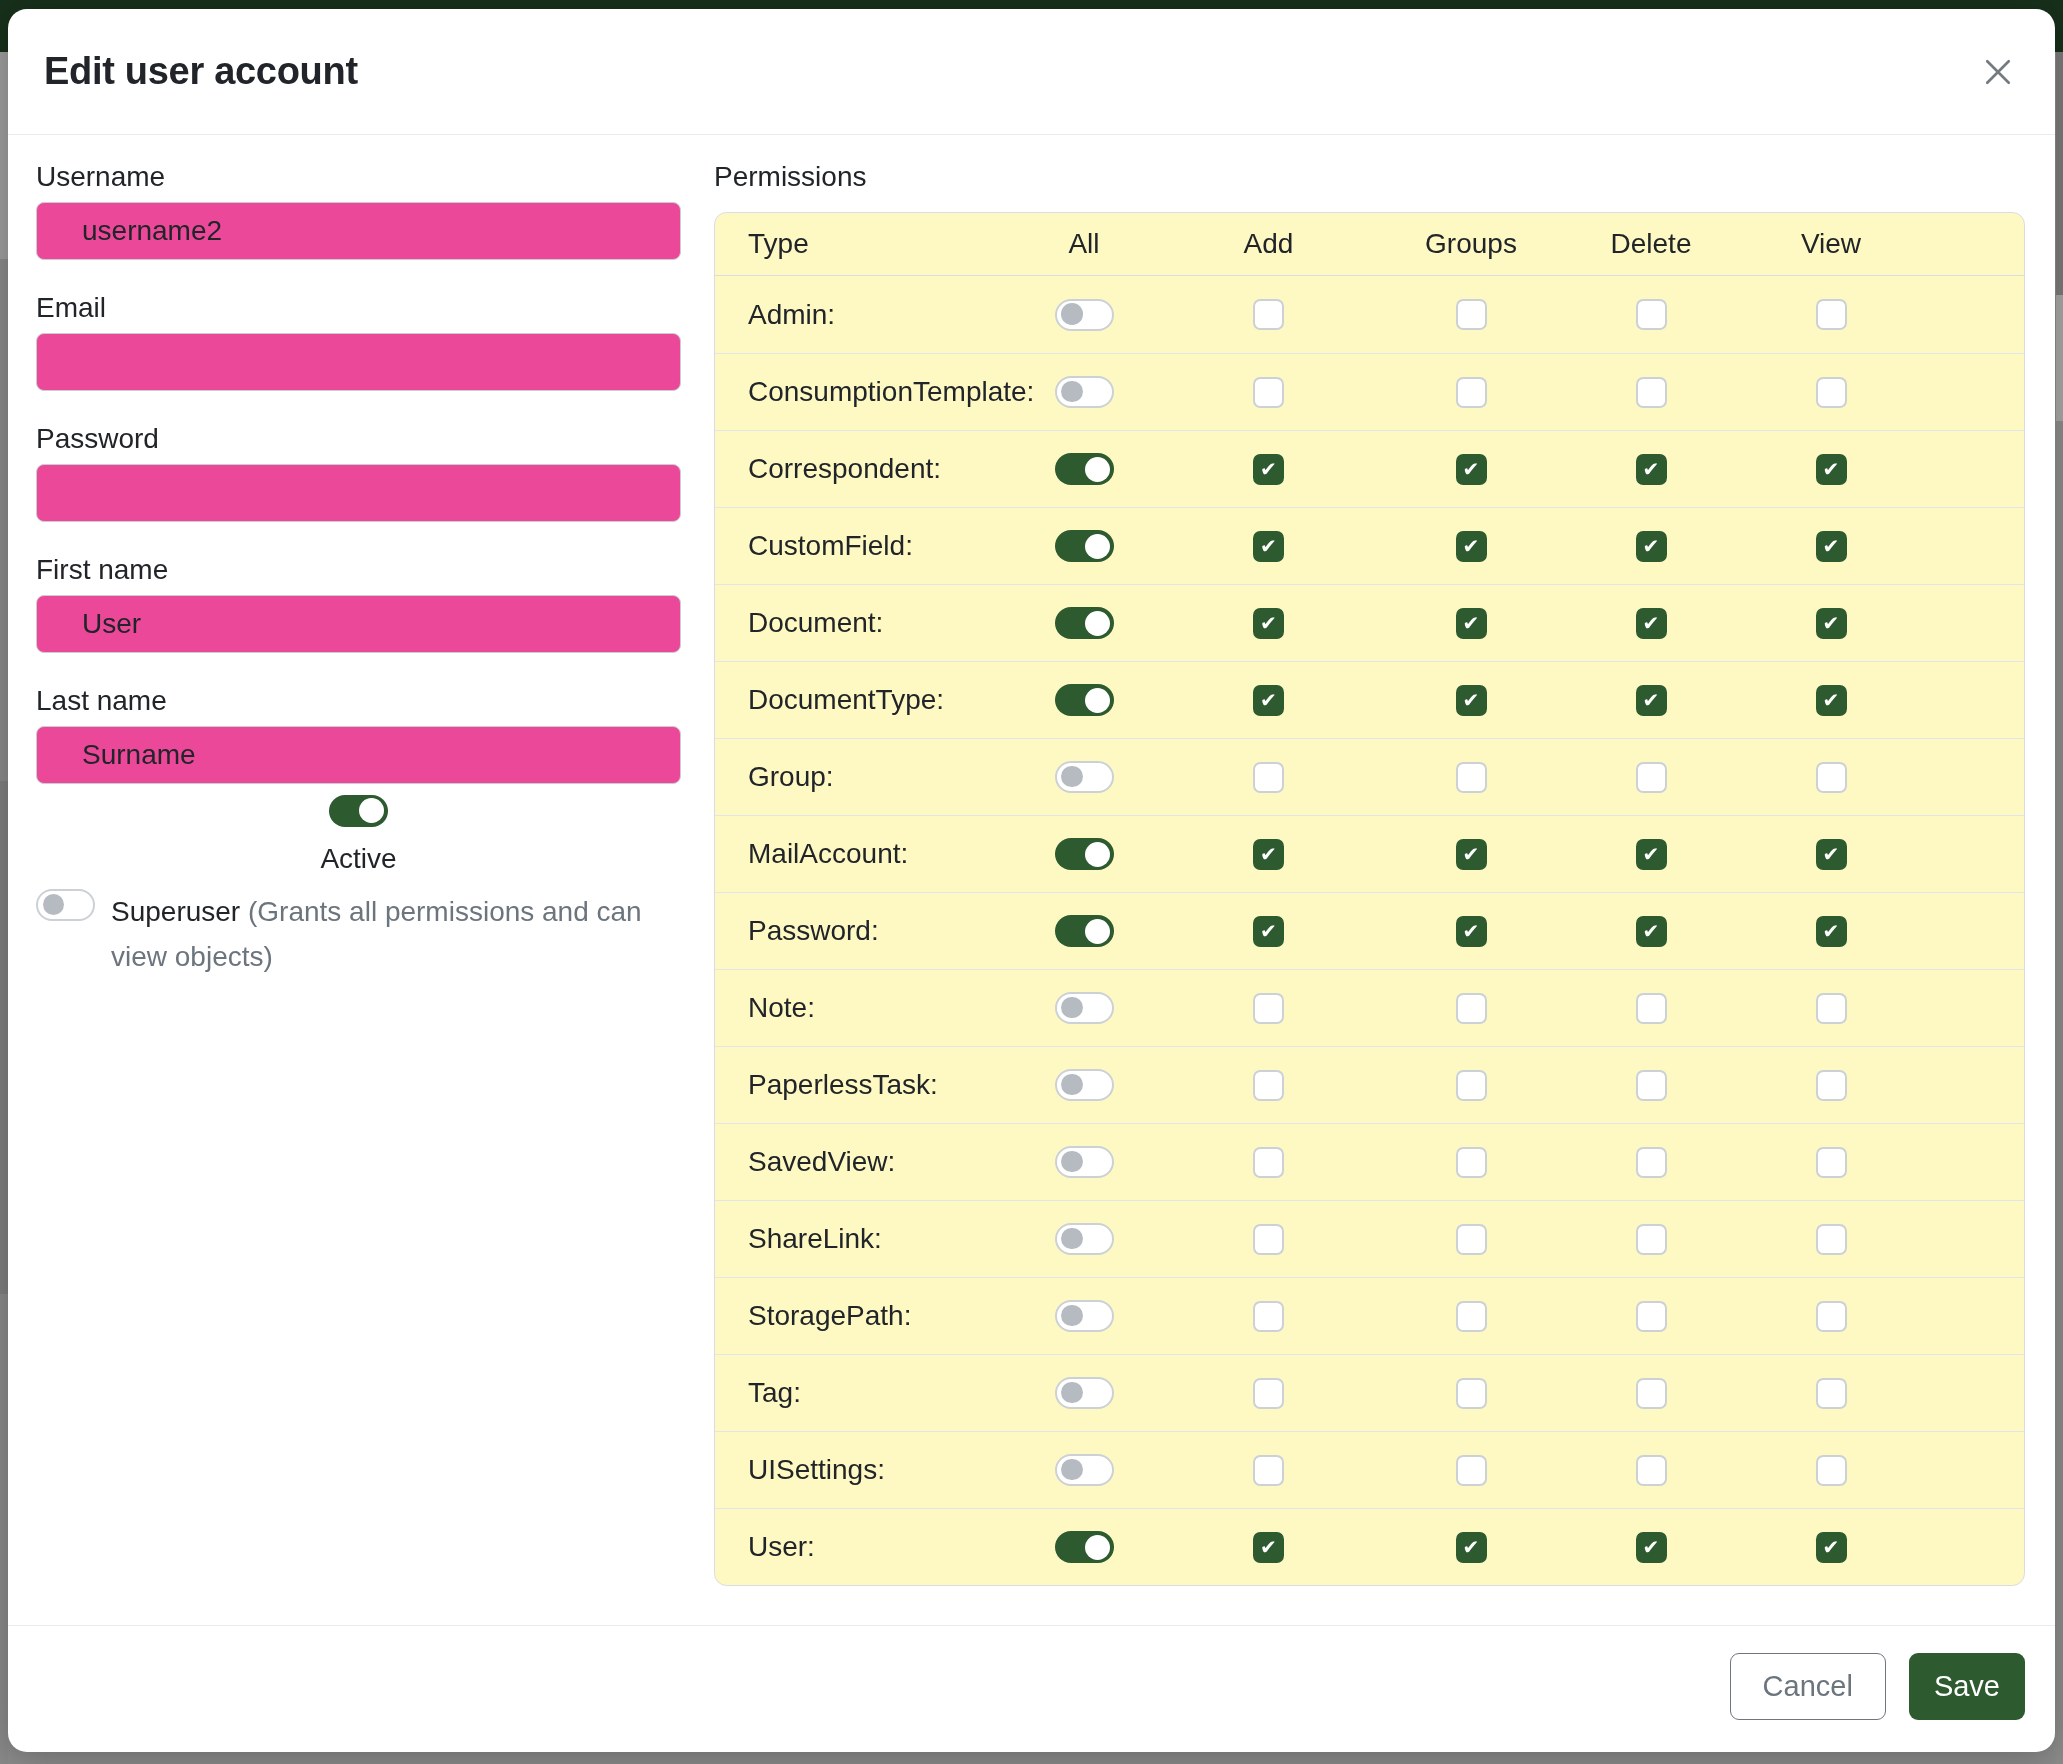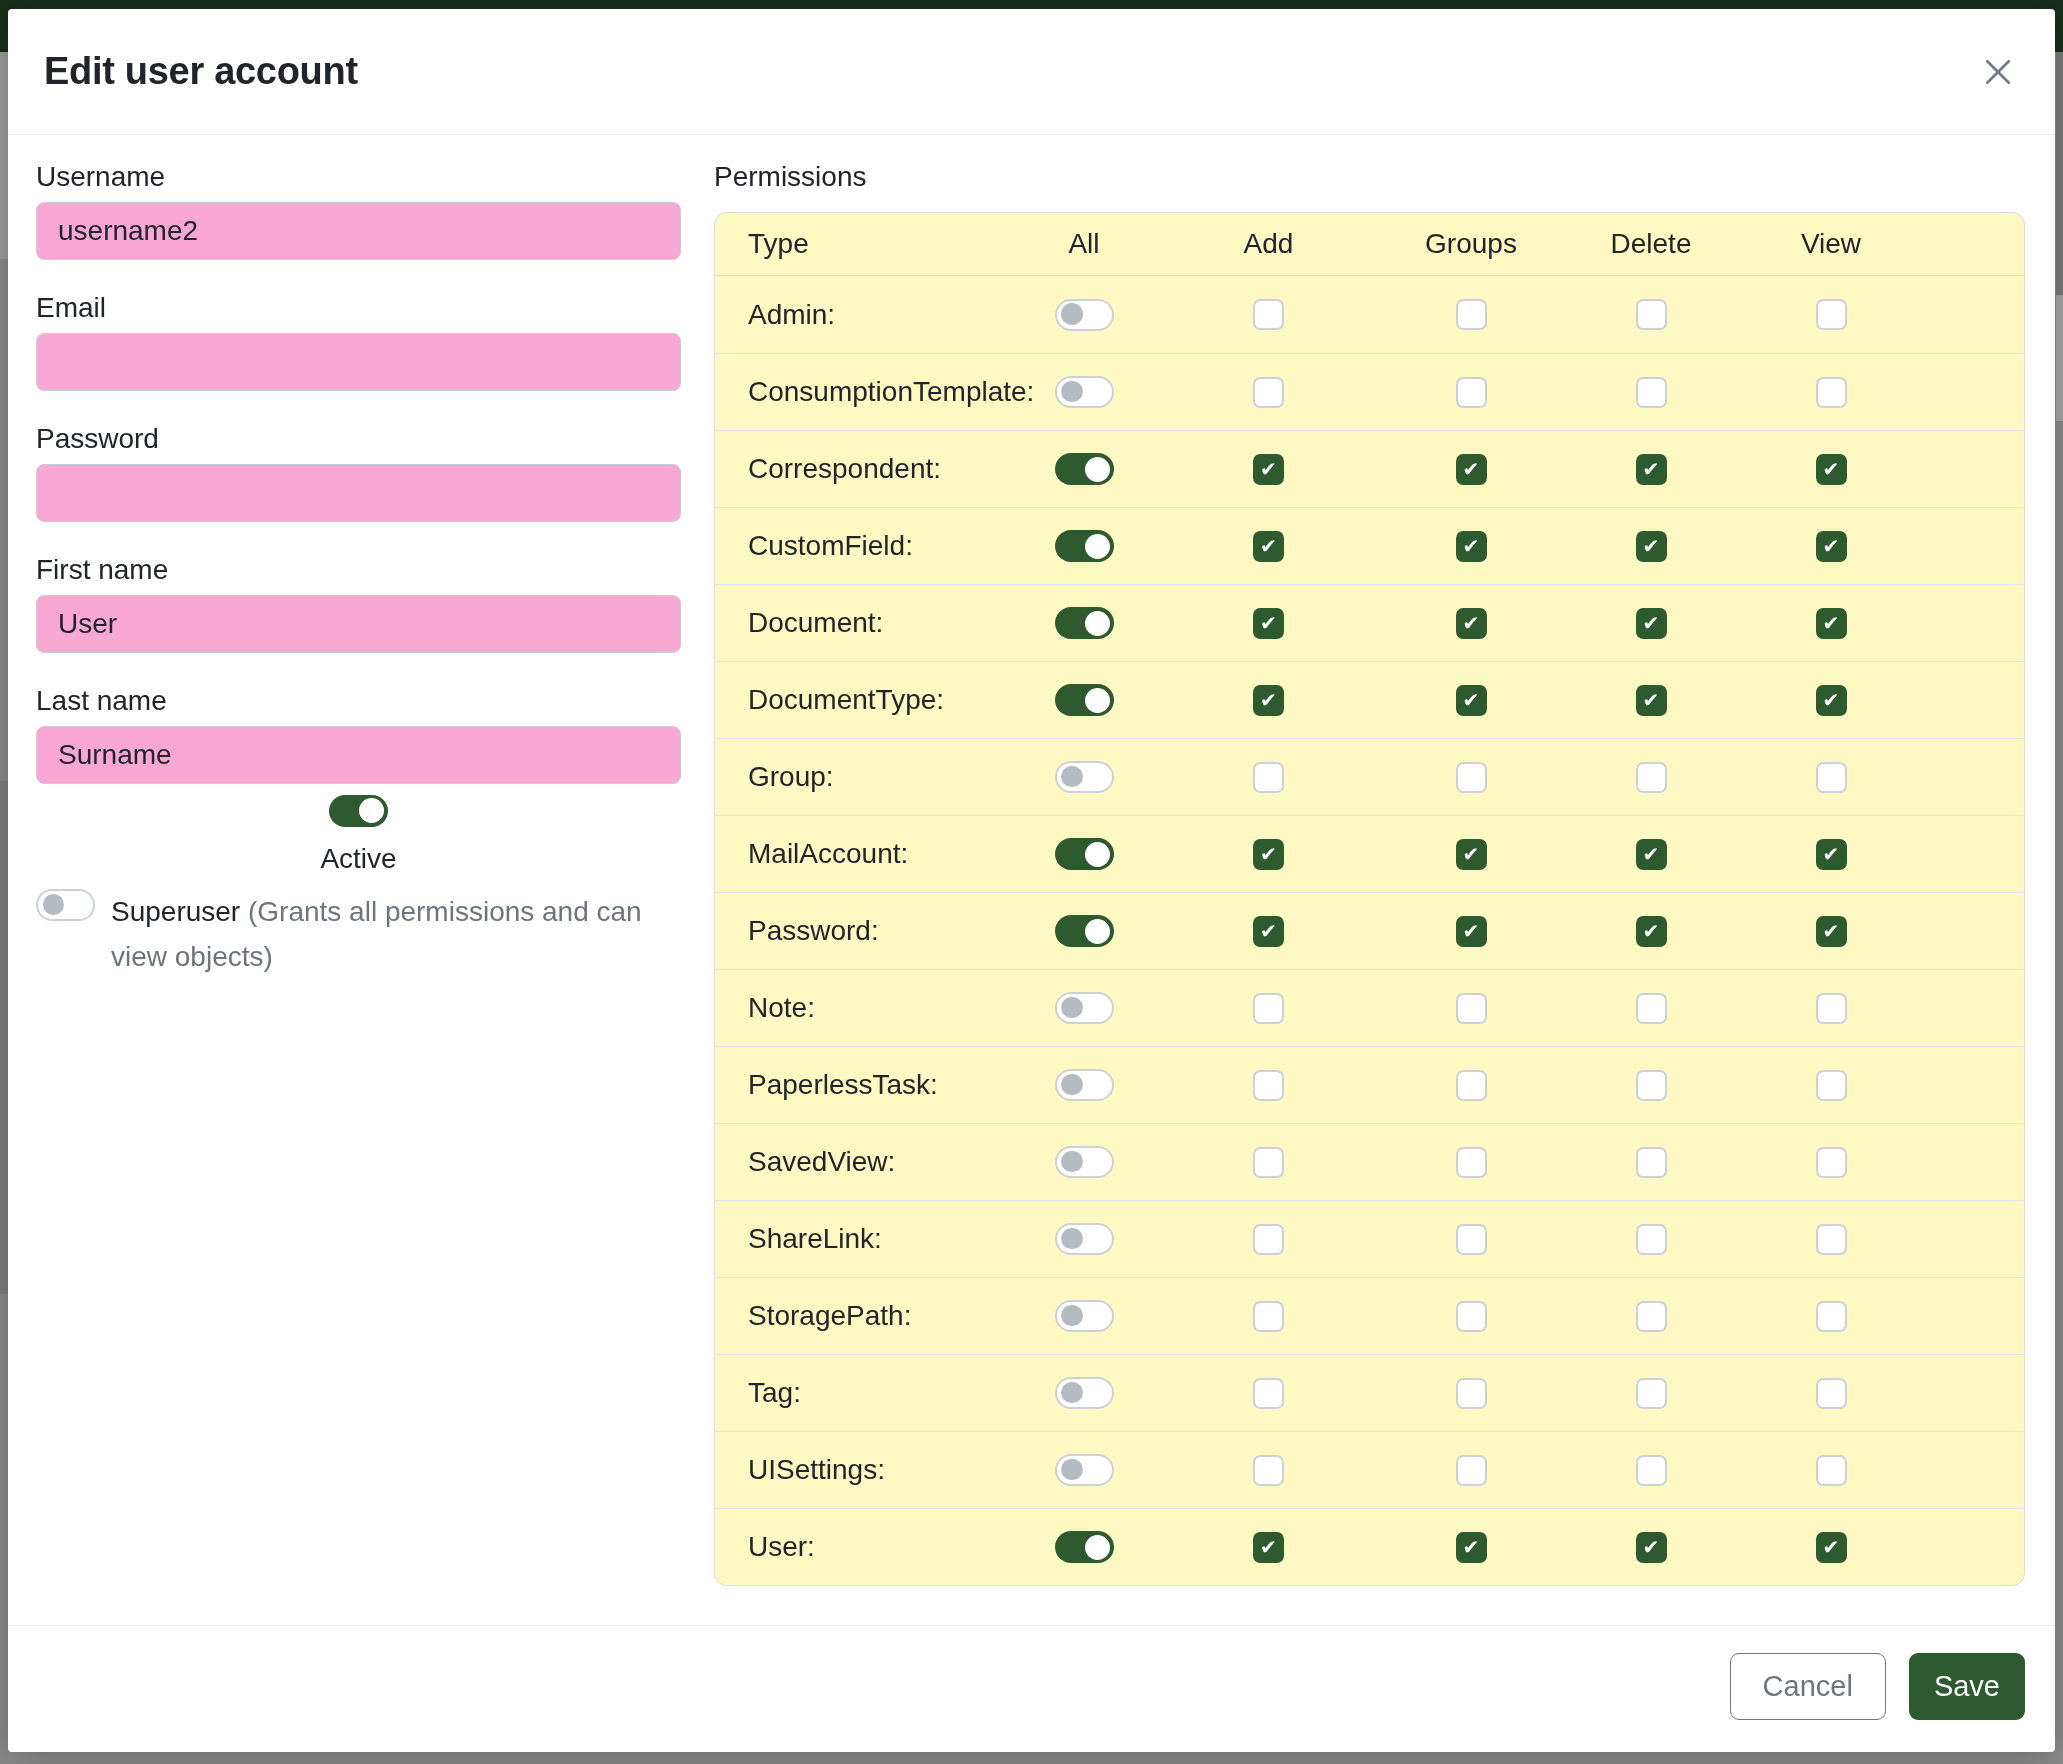--- a/index.html
+++ b/index.html
@@ -12,34 +12,34 @@
   .nav-band { position: absolute; left: 0; top: 0; width: 2063px; height: 52px;
     background: var(--navbar, #17301b); }
   .strip { position: absolute; top: 52px; height: 1712px; }
   .strip.left { left: 0; width: 8px;
     background: linear-gradient(#9d9d9d 0 207px, #8a8a8a 207px 729px, #7f7f7f 729px 1242px, #8a8a8a 1242px); }
   .strip.right { right: 0; width: 7.2px;
     background: linear-gradient(#7c7c7c 0 243px, #a8a8a8 243px 369px, #8d8d8d 369px); }
 
   
   .modal { position: absolute; left: 8px; top: 9px; width: 2047px; height: 1743px;
-    background: #fff; border-radius: 4px; box-shadow: 0 5.4px 36px rgba(0,0,0,.25); z-index: 2; }
+    background: #fff; border-radius: 19px; box-shadow: 0 5.4px 36px rgba(0,0,0,.25); z-index: 2; }
   .modal-header { height: 126px; display: flex; align-items: center;
     padding: 0 36px; border-bottom: 1.8px solid #e9ecef; }
   .modal-title { font-size: 38px; font-weight: 600; color: #212529; letter-spacing: -0.3px; }
   .btn-close { margin-left: auto; background: none; border: none; cursor: pointer;
     width: 43px; height: 43px; display: flex; align-items: center; justify-content: center; }
 
   .modal-body { position: relative; height: 1490px; }
 
   
   .left-col { position: absolute; left: 28px; top: 0; width: 645px; padding-top: 26px; }
   .flabel { font-size: 28px; color: #212529; line-height: 32px; margin-bottom: 9px; display: block; }
   .tin { width: 645px; height: 58px; border: 1.8px solid #c9ced4; border-radius: 8px;
-    font-family: inherit; font-size: 28px; color: #212529; padding: 0 18px 0 21px; outline: none; background:#f9a8d4; }
+    font-family: inherit; font-size: 28px; color: #212529; padding: 0 18px 0 45px; outline: none; background:#ec4899; }
   .fgroup { margin-bottom: 32px; }
 
   
   .switch { position: relative; width: 59px; height: 32px; border-radius: 16px; flex: none; }
   .switch .knob { position: absolute; border-radius: 50%; }
   .switch.on { background: var(--accent, #2d5a2f); }
   .switch.on .knob { width: 25px; height: 25px; background: #fff; right: 3.6px; top: 3.6px; }
   .switch.off { background: #fff; border: 2.7px solid #ccd1d6; }
   .switch.off .knob { width: 21.6px; height: 21.6px; background: #b6bbc1; left: 4.5px; top: 2.7px; }
 

